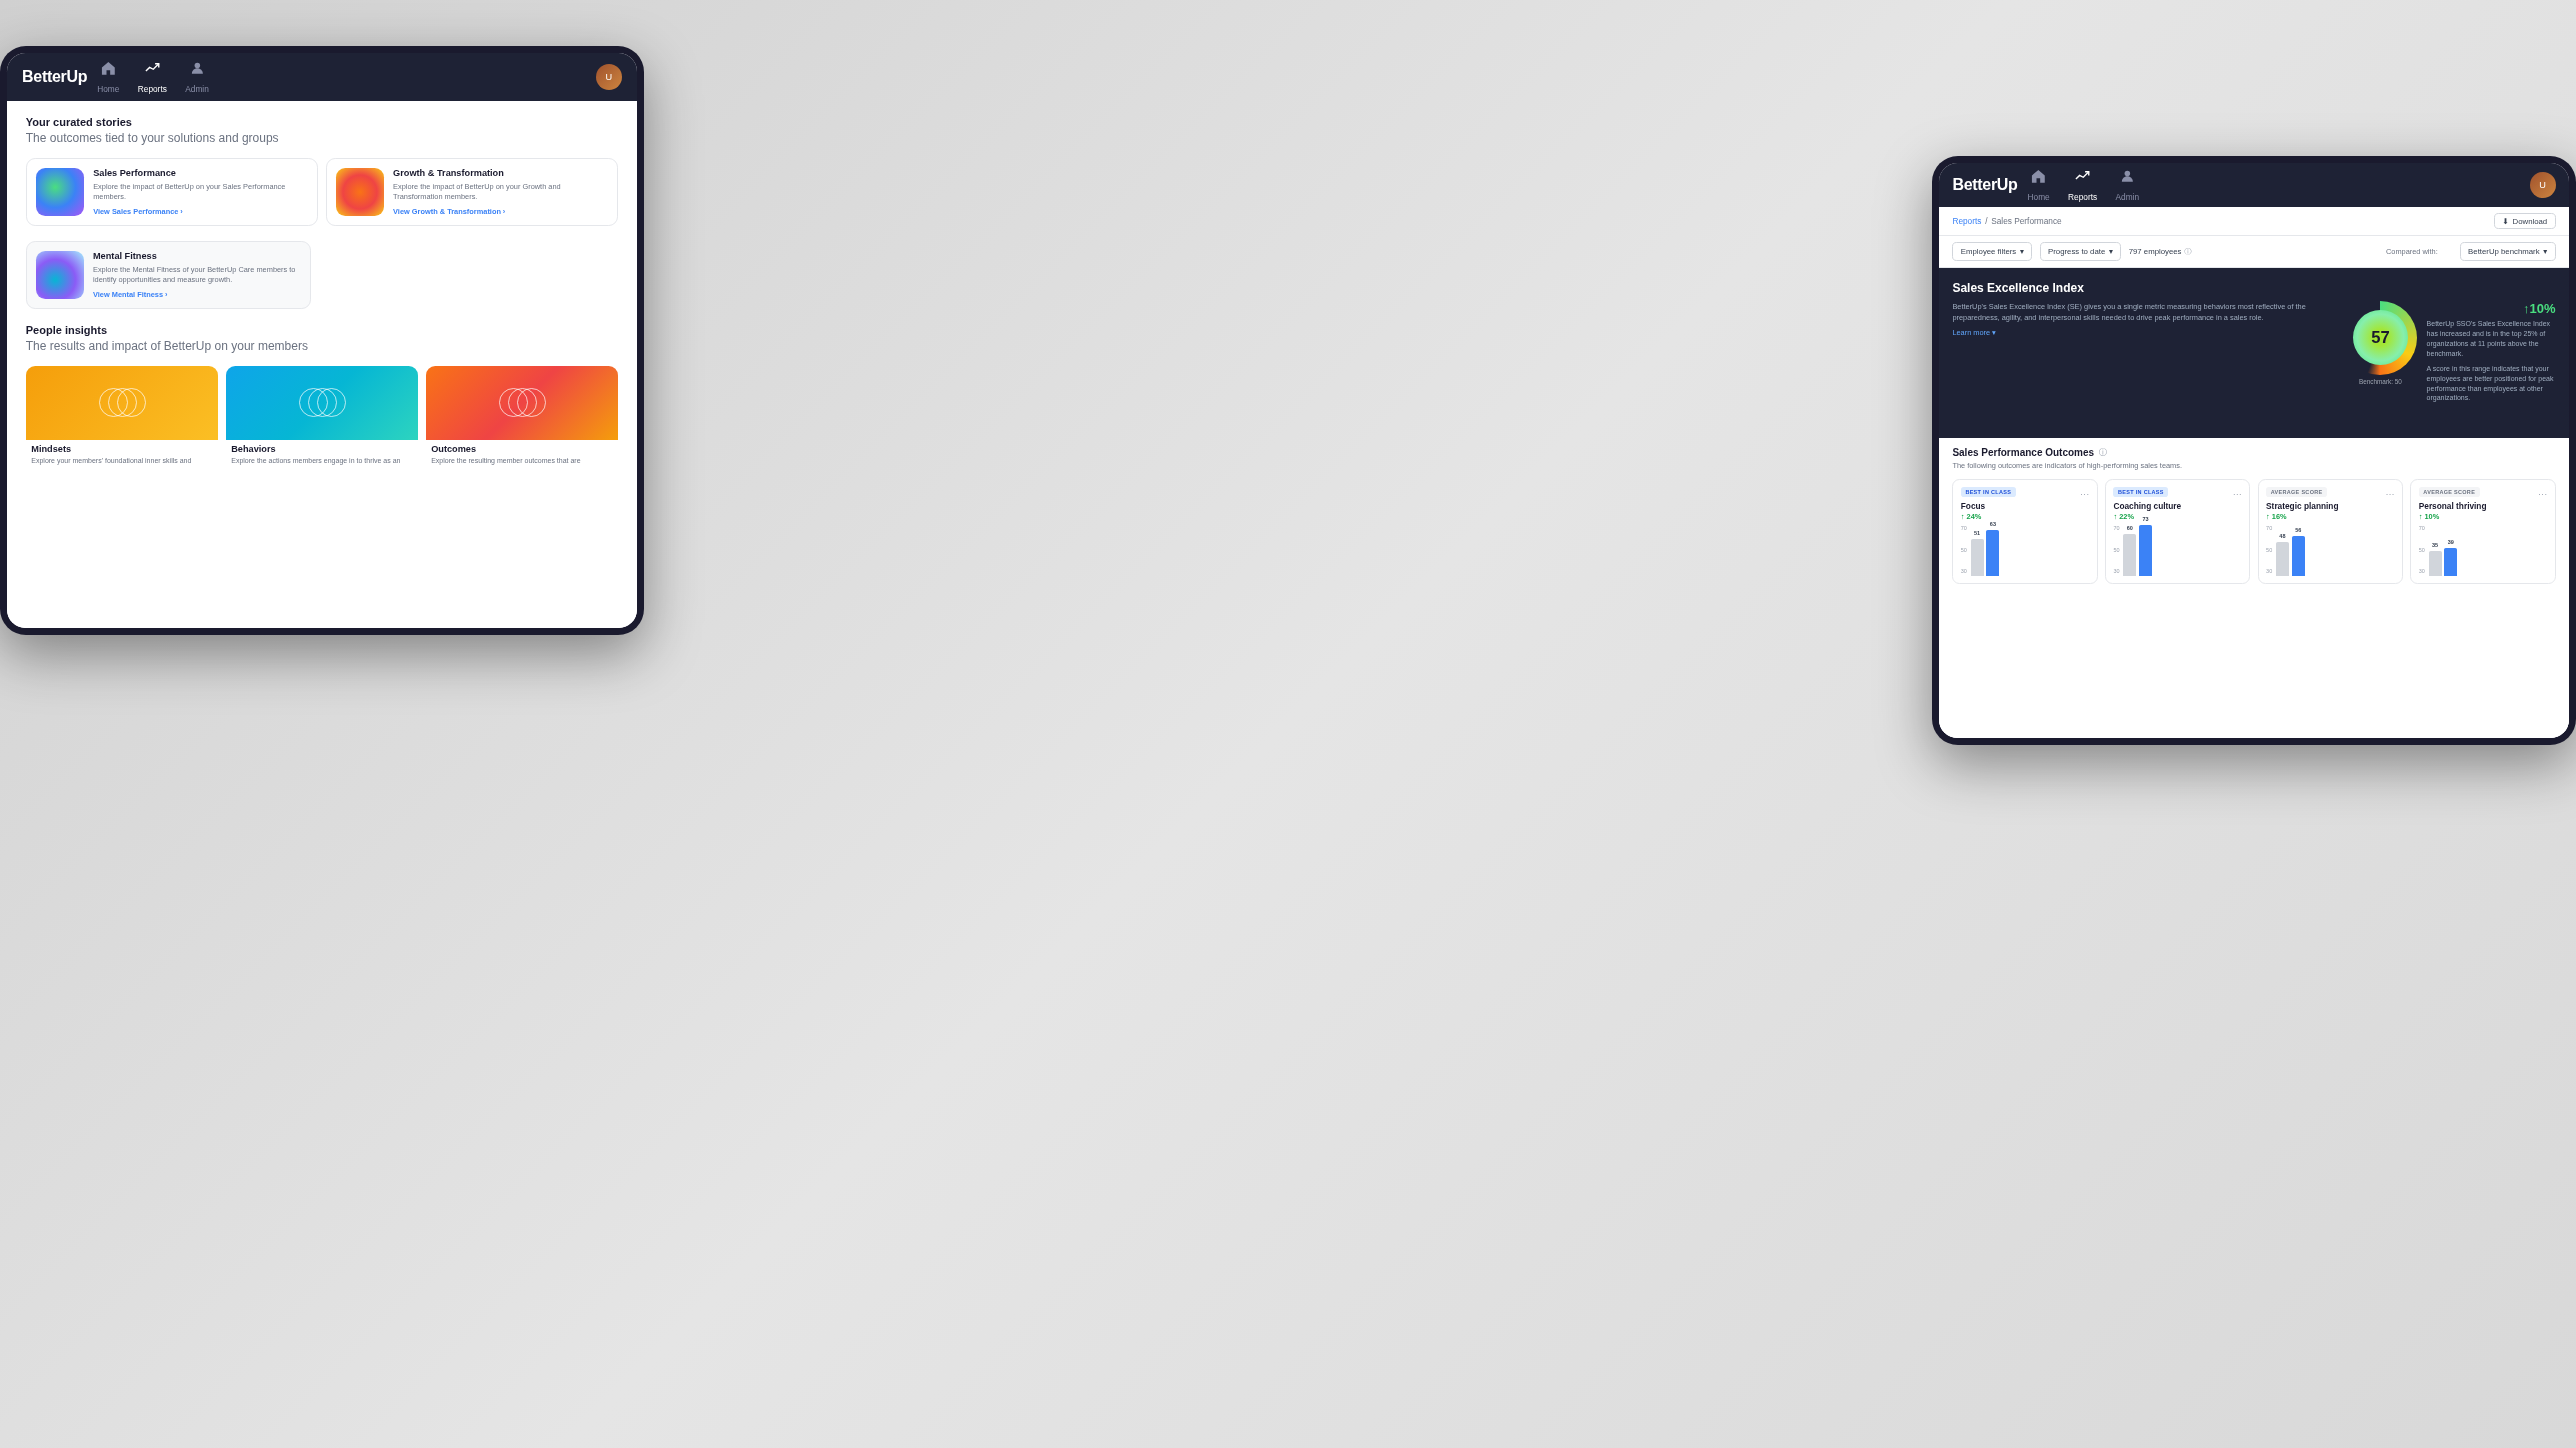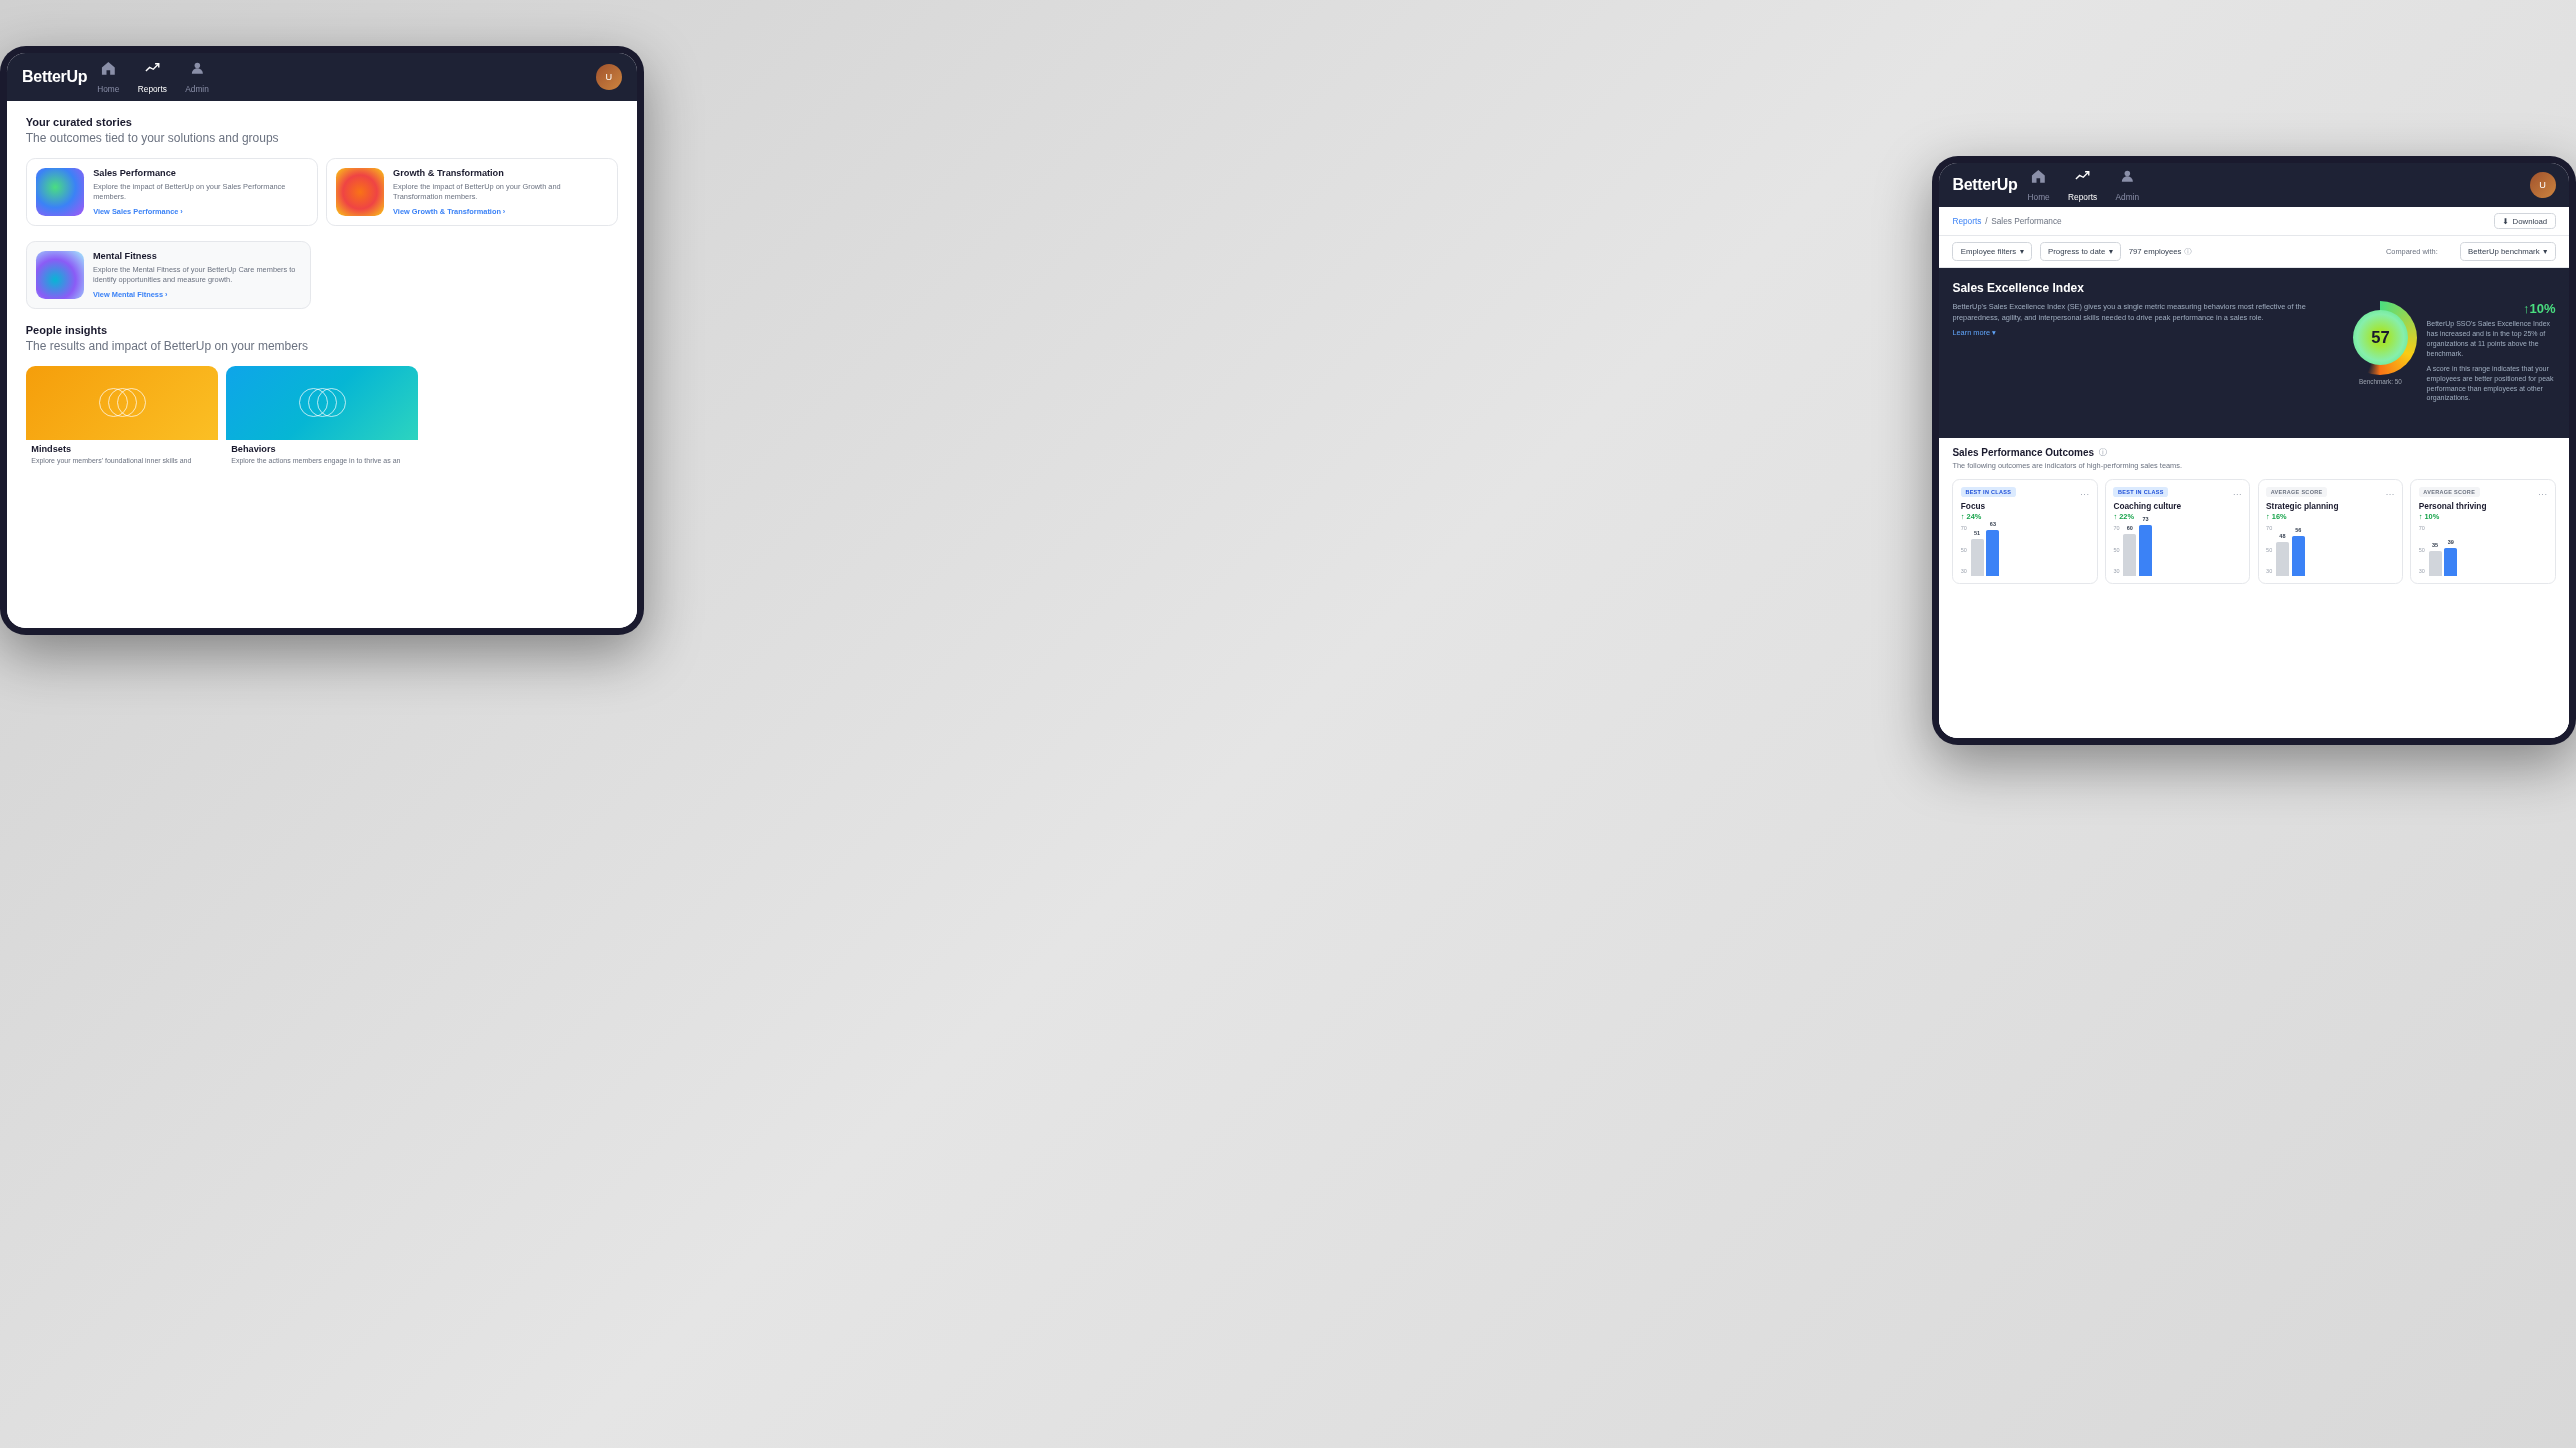--- a/index.html
+++ b/index.html
@@ -727,20 +727,31 @@
               <div class="rings-icon">
                 <div class="ring"></div>
                 <div class="ring"></div>
                 <div class="ring"></div>
               </div>
             </div>
             <div class="insight-label">Behaviors</div>
             <div class="insight-desc">Explore the actions members engage in to thrive as an</div>
           </div>
 
+          <div class="insight-card">
+            <div class="insight-card-bg outcomes">
+              <div class="rings-icon">
+                <div class="ring"></div>
+                <div class="ring"></div>
+                <div class="ring"></div>
+              </div>
+            </div>
+            <div class="insight-label">Outcomes</div>
+            <div class="insight-desc">Explore the resulting member outcomes that are</div>
+          </div>
         </div>
       </div>
     </div>
   </div>
 </div>
 
 <div class="tablet-right">
   <div class="tablet-screen-right">
 
     <nav class="nav-right">

